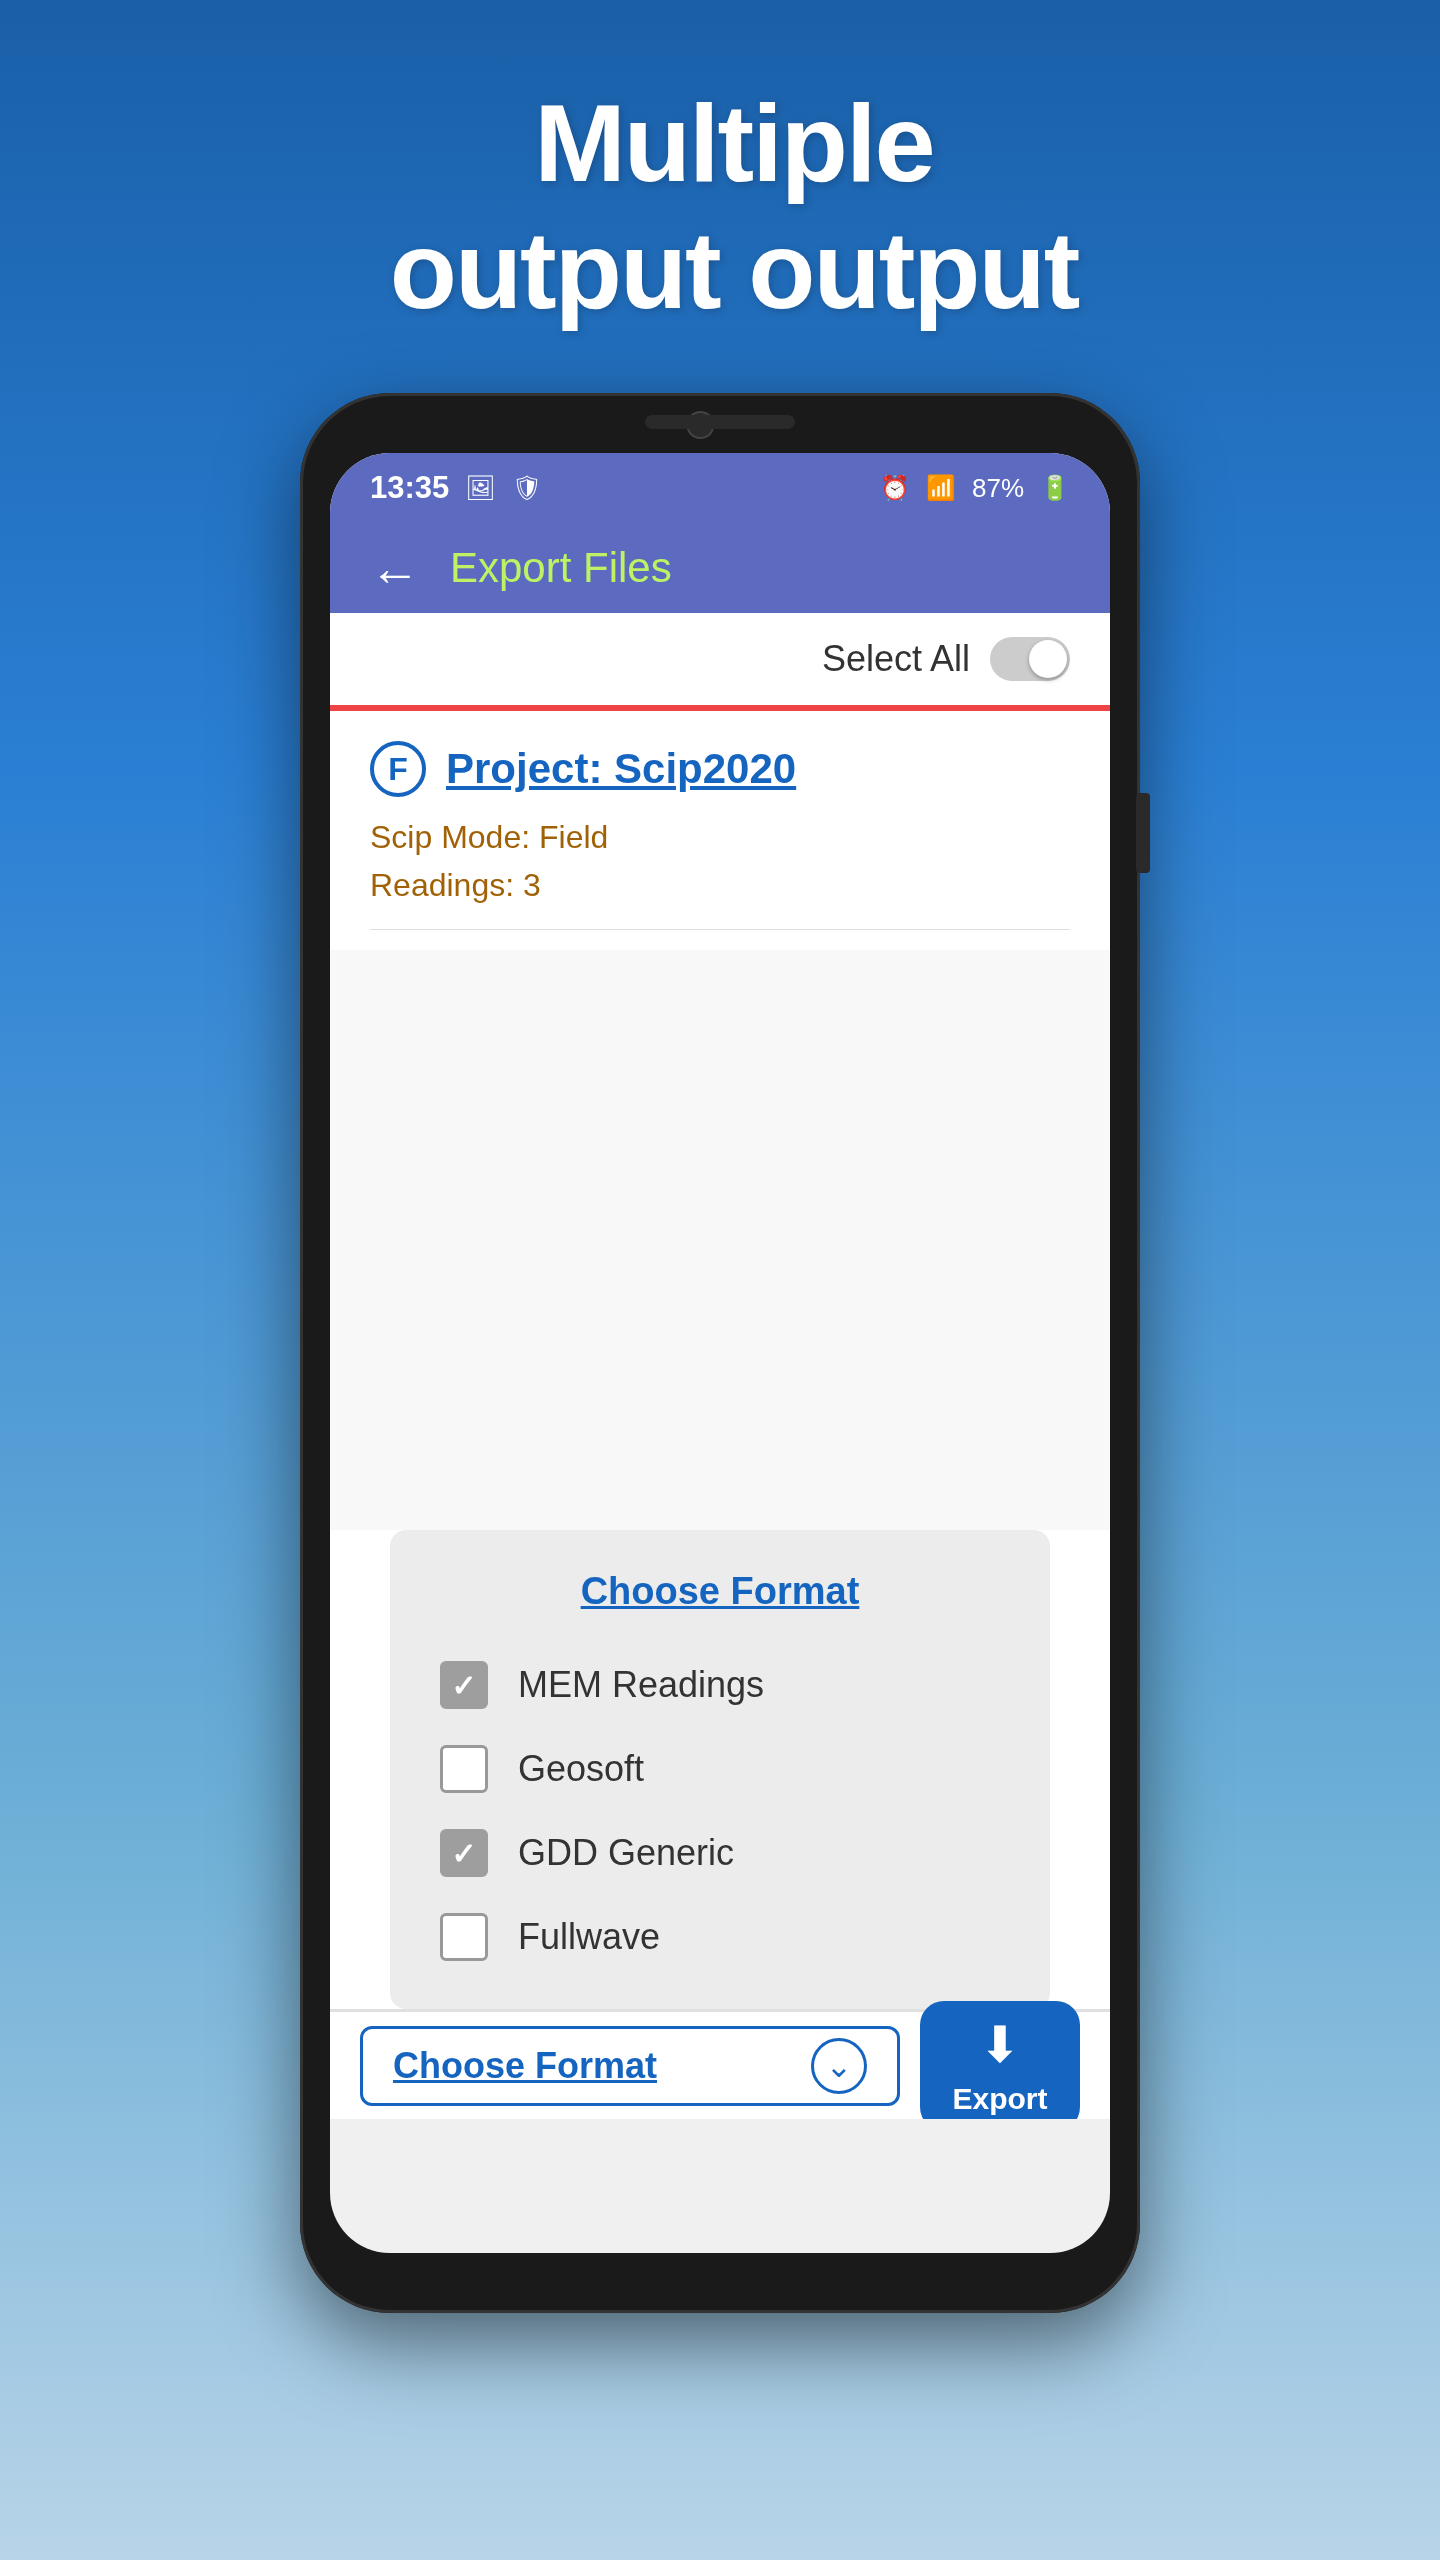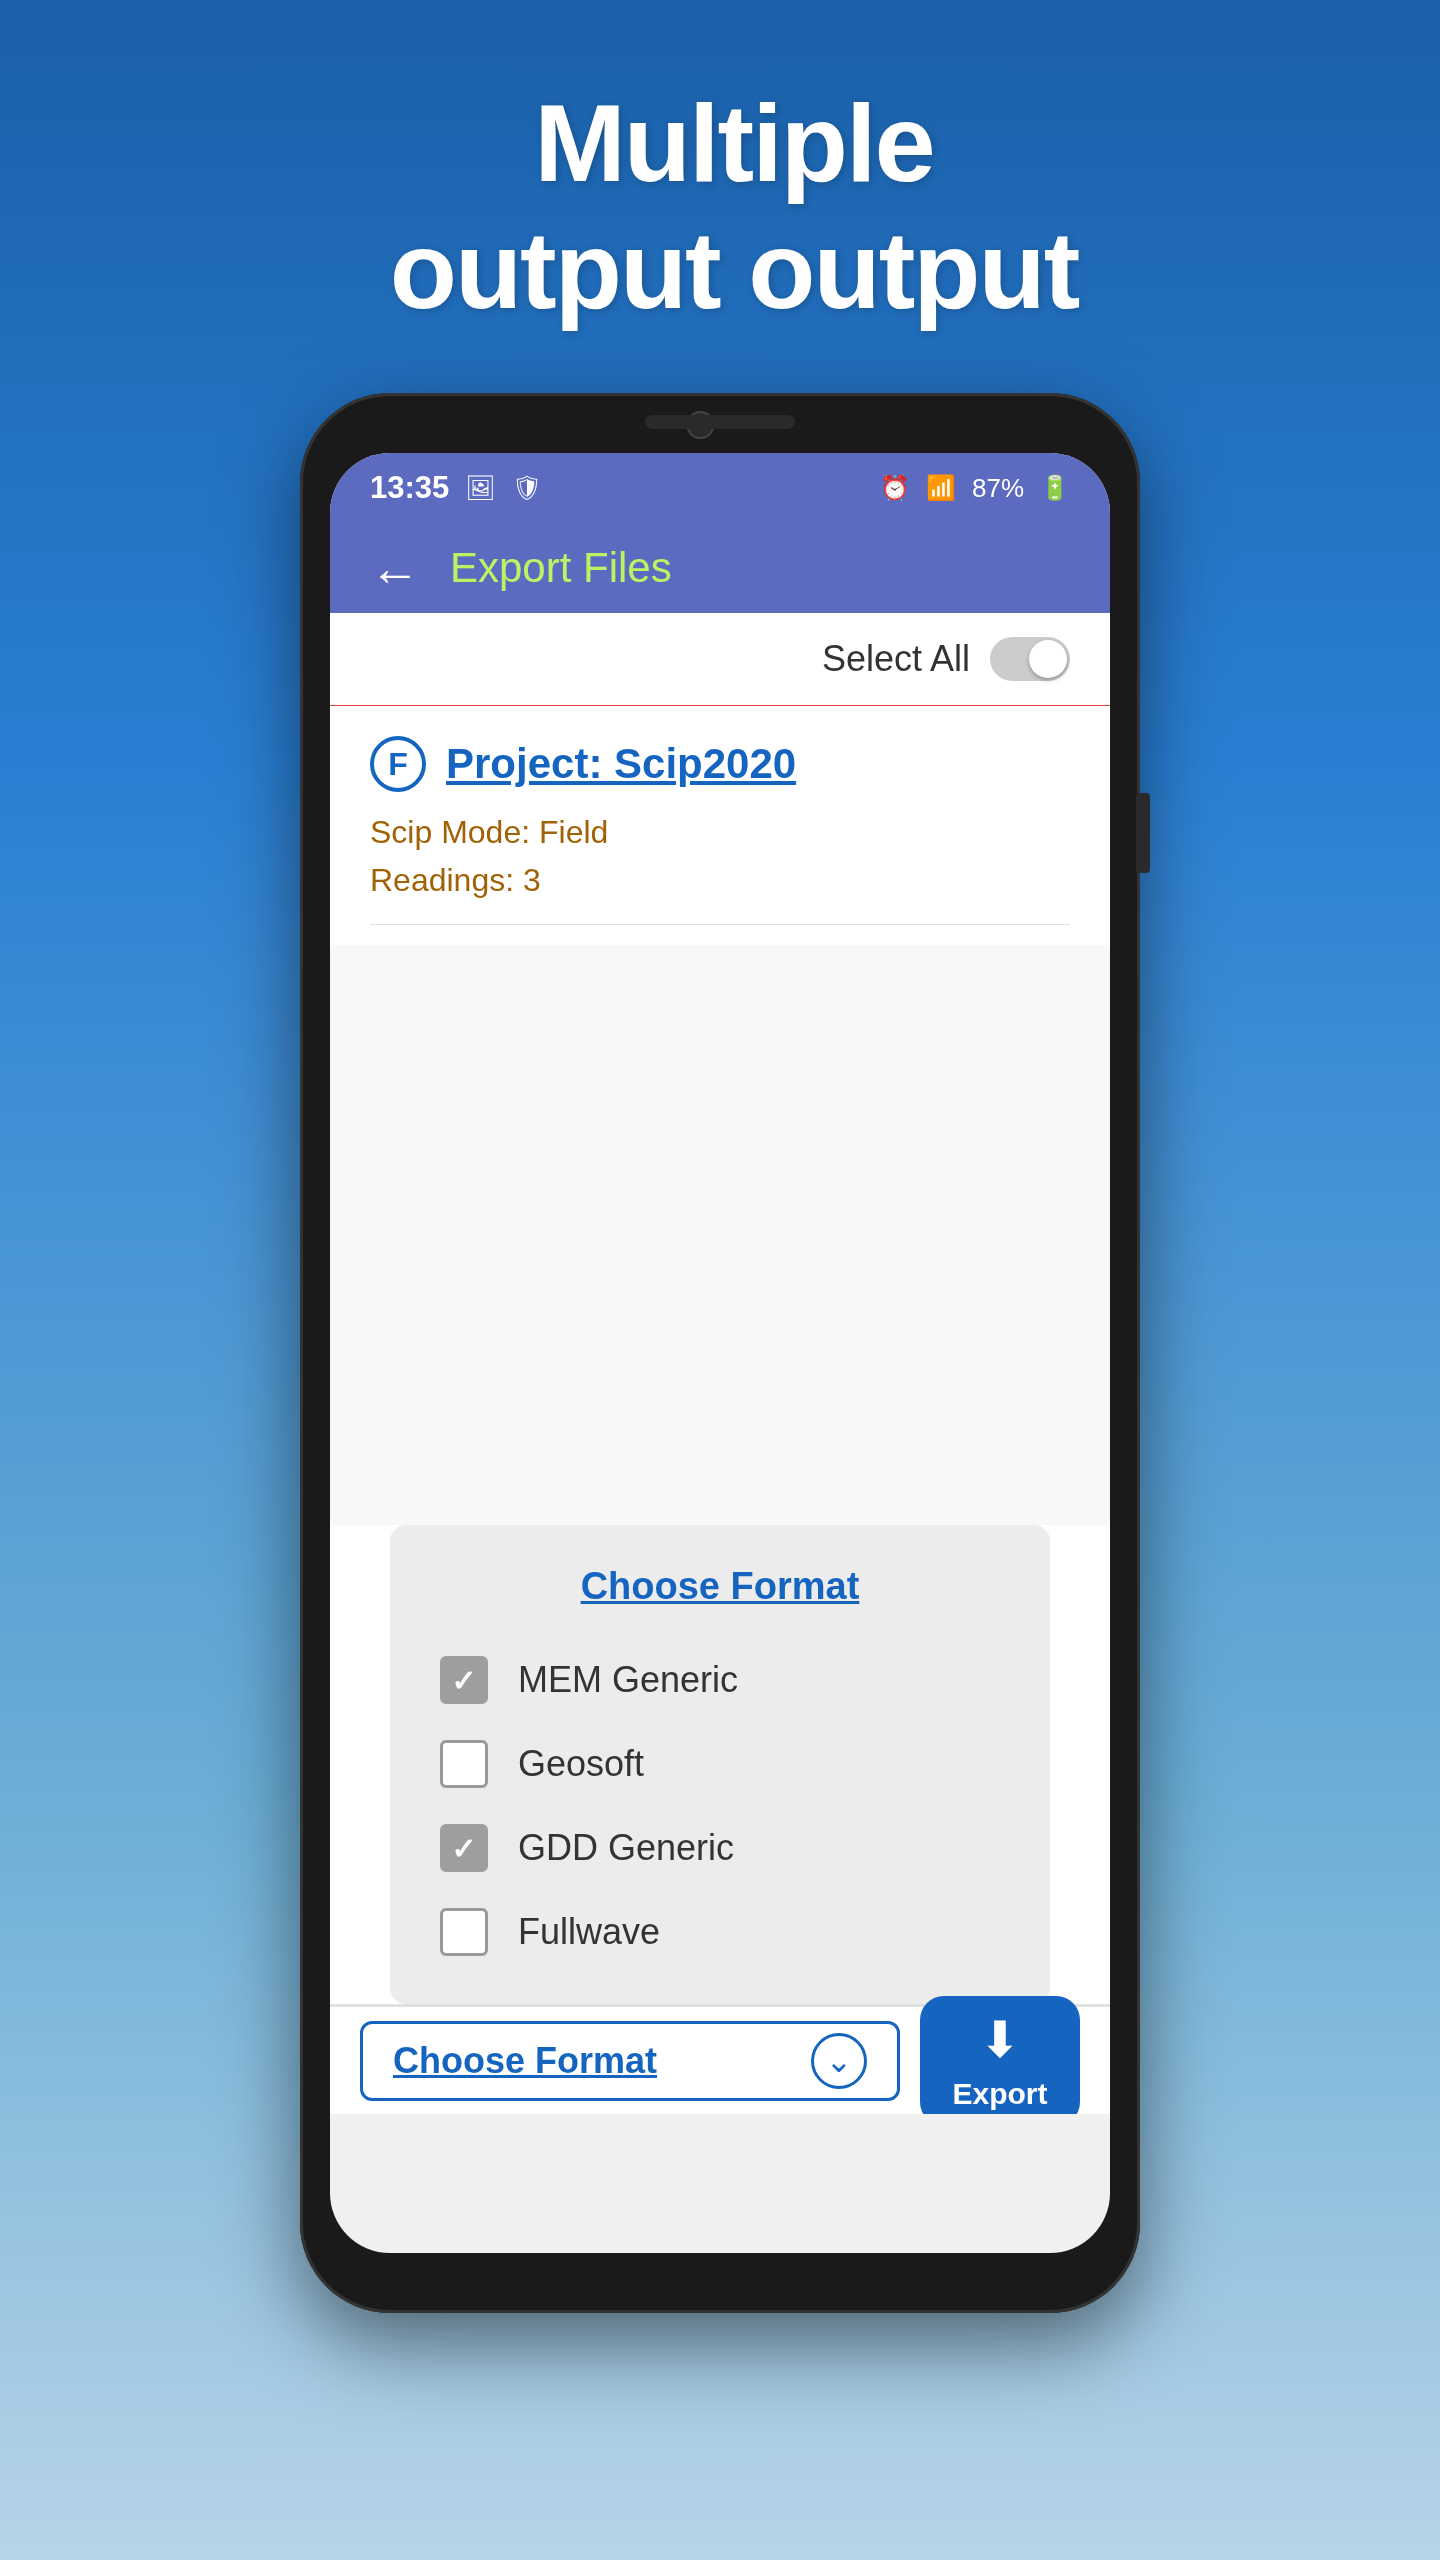--- a/index.html
+++ b/index.html
@@ -139,21 +139,21 @@
       background: white;
       flex: 1;
       overflow: hidden;
     }
 
     .select-all-row {
       display: flex;
       align-items: center;
       justify-content: flex-end;
       padding: 24px 40px;
-      border-bottom: 1px solid #ef4444;
+      border-bottom: 6px solid #ef4444;
     }
 
     .select-all-label {
       font-size: 36px;
       color: #333;
       margin-right: 20px;
     }
 
     .toggle {
       width: 80px;
@@ -402,21 +402,21 @@
           <div class="divider"></div>
         </div>
 
         <div class="content-space"></div>
 
         <div class="format-panel">
           <div class="format-panel-title">Choose Format</div>
 
           <div class="format-item">
             <div class="checkbox checked"></div>
-            <span class="format-label">MEM Generic</span>
+            <span class="format-label">MEM Readings</span>
           </div>
 
           <div class="format-item">
             <div class="checkbox"></div>
             <span class="format-label">Geosoft</span>
           </div>
 
           <div class="format-item">
             <div class="checkbox checked"></div>
             <span class="format-label">GDD Generic</span>

